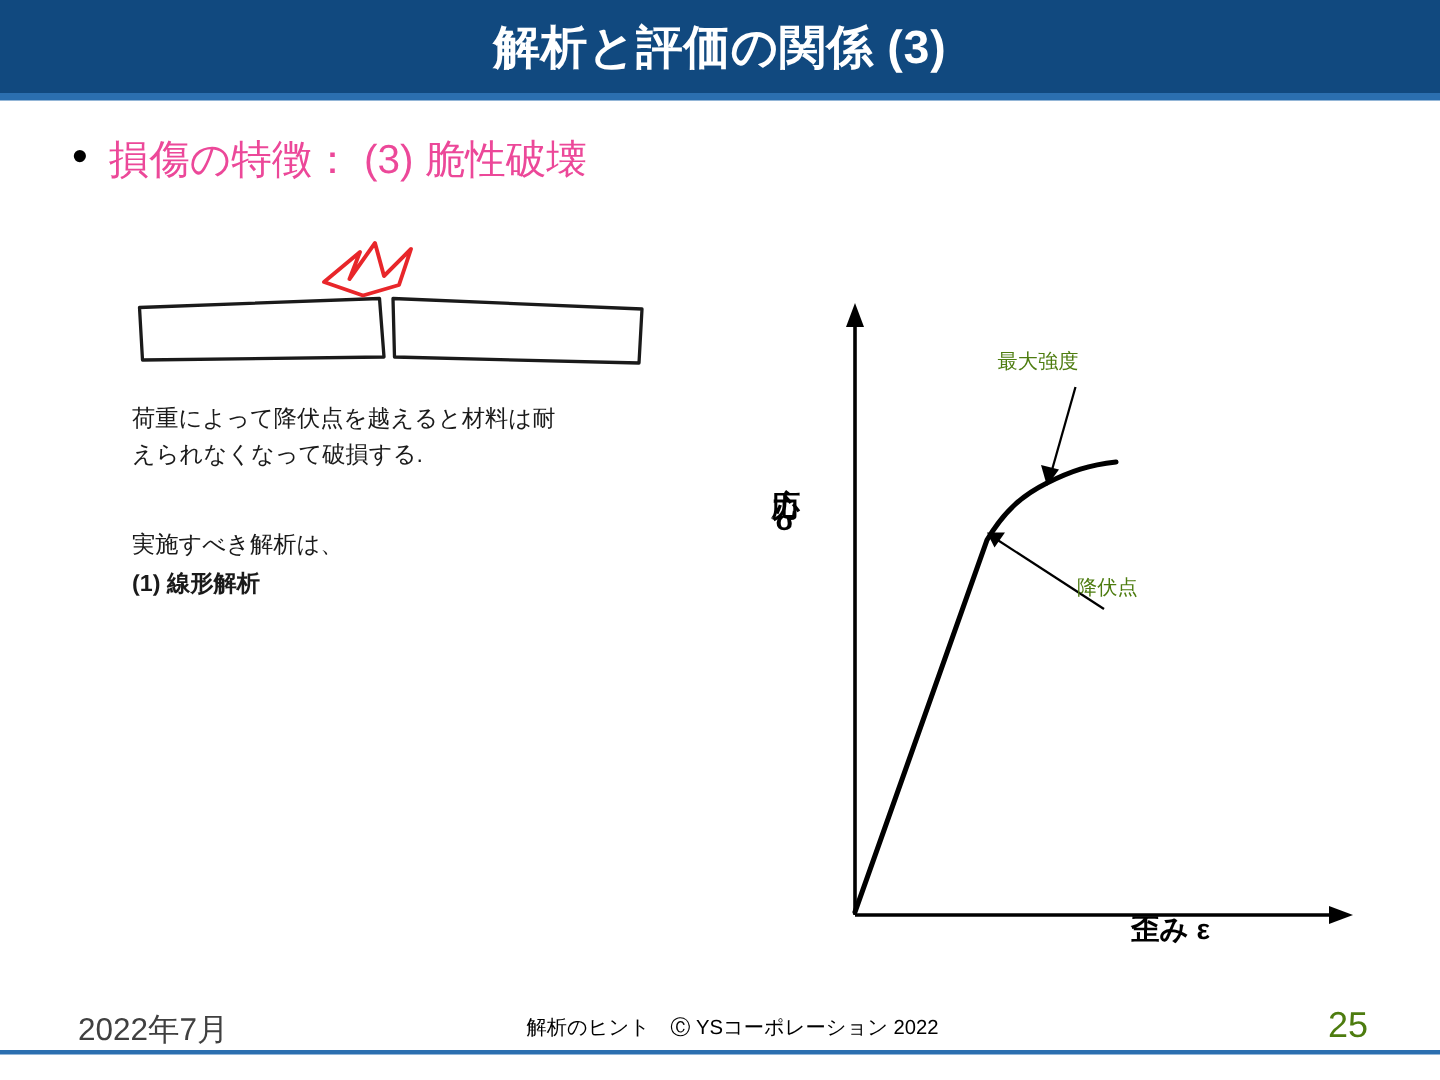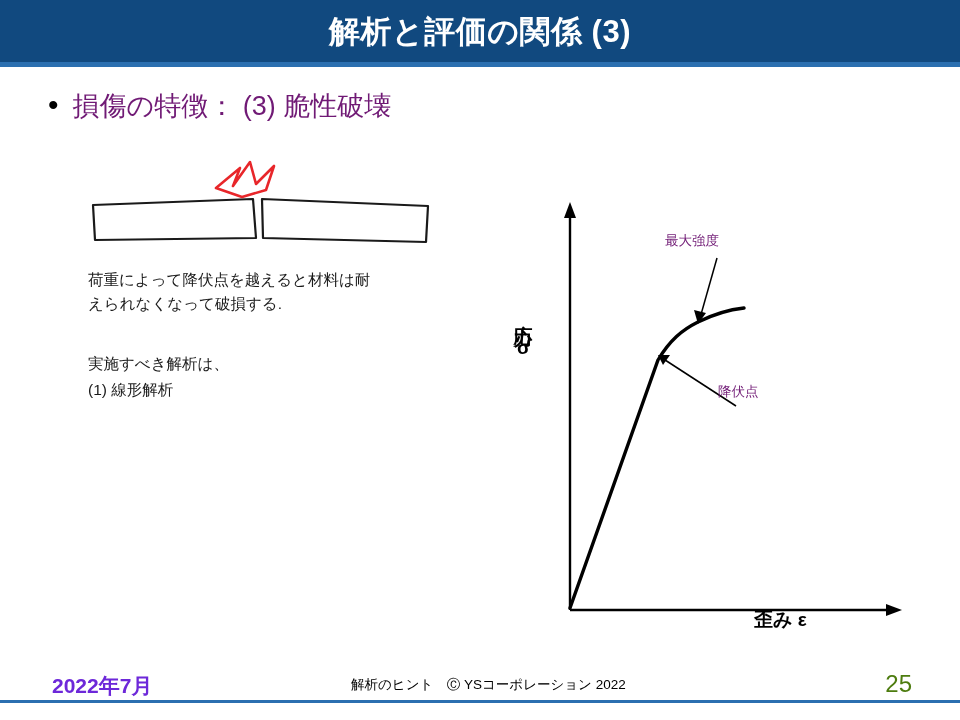--- a/index.html
+++ b/index.html
@@ -58,39 +58,39 @@
   }
   .bullet-dot {
     font-size: 30px;
     line-height: 34px;
     color: #000000;
     margin-right: 14px;
   }
   .bullet-text {
     font-size: 27px;
     line-height: 36px;
-    color: #701a75;
+    color: #ec4899;
   }
   
   .beam-svg {
     position: absolute;
     left: 90px;
     top: 150px;
   }
   
   .note {
     position: absolute;
     color: #1a1a1a;
     font-size: 15.5px;
     line-height: 1.55;
     white-space: pre-wrap;
   }
   .note-1 { left: 88px; top: 268px; width: 380px; }
   .note-2 { left: 88px; top: 352px; width: 400px; }
-  .note-3 { left: 88px; top: 378px; width: 400px; }
+  .note-3 { left: 88px; top: 378px; width: 400px; font-weight: bold; }
   .note-4 { left: 132px; top: 405px; width: 400px; line-height: 1.7; }
   
   .graph {
     position: absolute;
     left: 530px;
     top: 190px;
     width: 400px;
     height: 460px;
   }
   .axis-label {
@@ -107,40 +107,39 @@
     letter-spacing: 2px;
   }
   .label-strain {
     left: 723px;
     top: 607px;
     margin-left: 31px;
   }
   .callout {
     position: absolute;
     font-size: 13.5px;
-    color: #701a75;
+    color: #4d7c0f;
   }
   .callout-max { left: 665px; top: 232px; }
   .callout-yield { left: 718px; top: 383px; text-align: right; }
   
   .footer-line {
     position: absolute;
     left: 0;
     top: 700px;
     width: 960px;
     height: 3px;
     background: #2b6fb0;
   }
   .footer-date {
     position: absolute;
     left: 52px;
     top: 672px;
     font-size: 21px;
-    color: #6d28d9;
-    font-weight: bold;
+    color: #404040;
   }
   .footer-center {
     position: absolute;
     left: 335px;
     top: 676px;
     font-size: 13.5px;
     color: #000;
     margin-left: 16px;
   }
   .footer-page {

